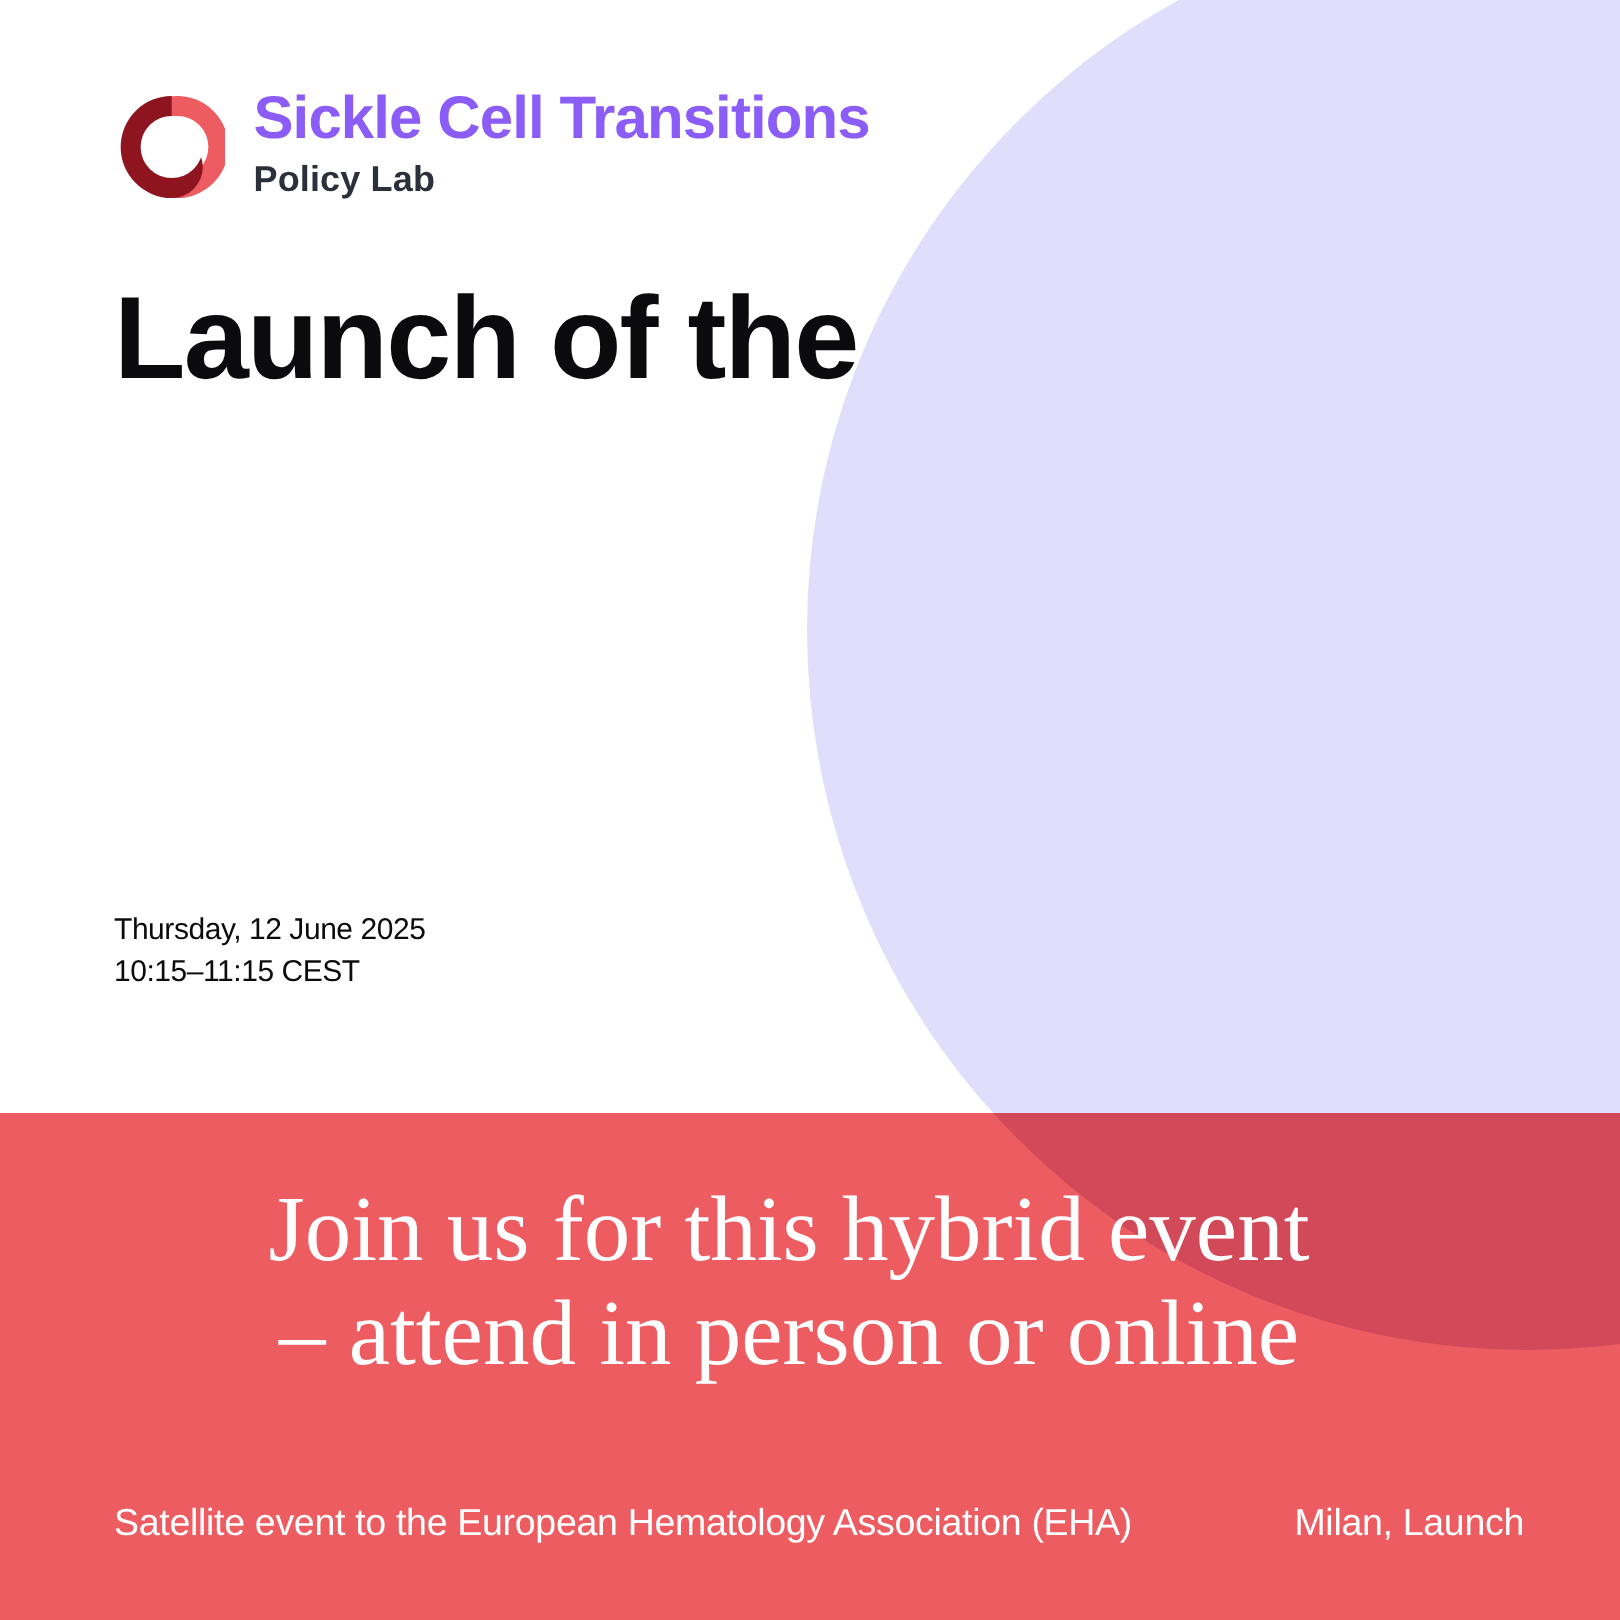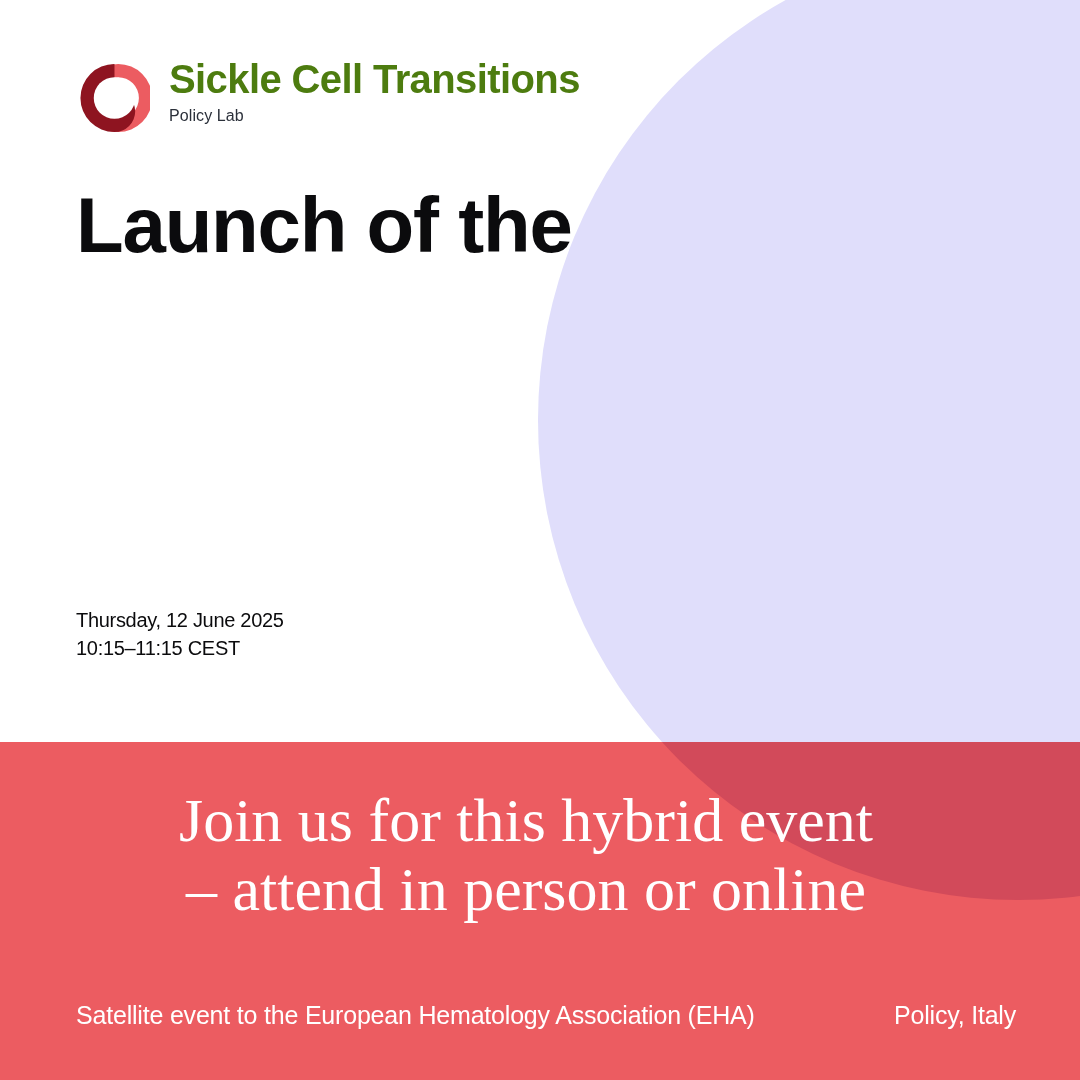--- a/index.html
+++ b/index.html
@@ -44,27 +44,27 @@
   }
   .logo-text-wrap {
     display: flex;
     flex-direction: column;
     justify-content: flex-start;
   }
   #logo-title {
     font-size: 40px;
     font-weight: bold;
     letter-spacing: -0.6px;
-    color: #4d7c0f;
+    color: #8b5cf6;
     line-height: 1.05;
     white-space: nowrap;
   }
   #logo-subtitle {
-    font-size: 16px;
-    font-weight: normal;
+    font-size: 24px;
+    font-weight: bold;
     letter-spacing: 0.1px;
     color: #2B303A;
     line-height: 1.1;
     margin-top: 7px;
     white-space: nowrap;
   }
 
   
   #headline-block {
     position: absolute;
@@ -198,16 +198,16 @@
     <div class="date-line">10:15–11:15 CEST</div>
   </div>
 
   <div id="banner-headline">
     <div class="banner-line">Join us for this hybrid event</div>
     <div class="banner-line">– attend in person or online</div>
   </div>
 
   <div id="footer-row">
     <div class="footer-text">Satellite event to the European Hematology Association (EHA)</div>
-    <div class="footer-text">Policy, Italy</div>
+    <div class="footer-text">Milan, Launch</div>
   </div>
 
 </div>
 
 </body></html>

